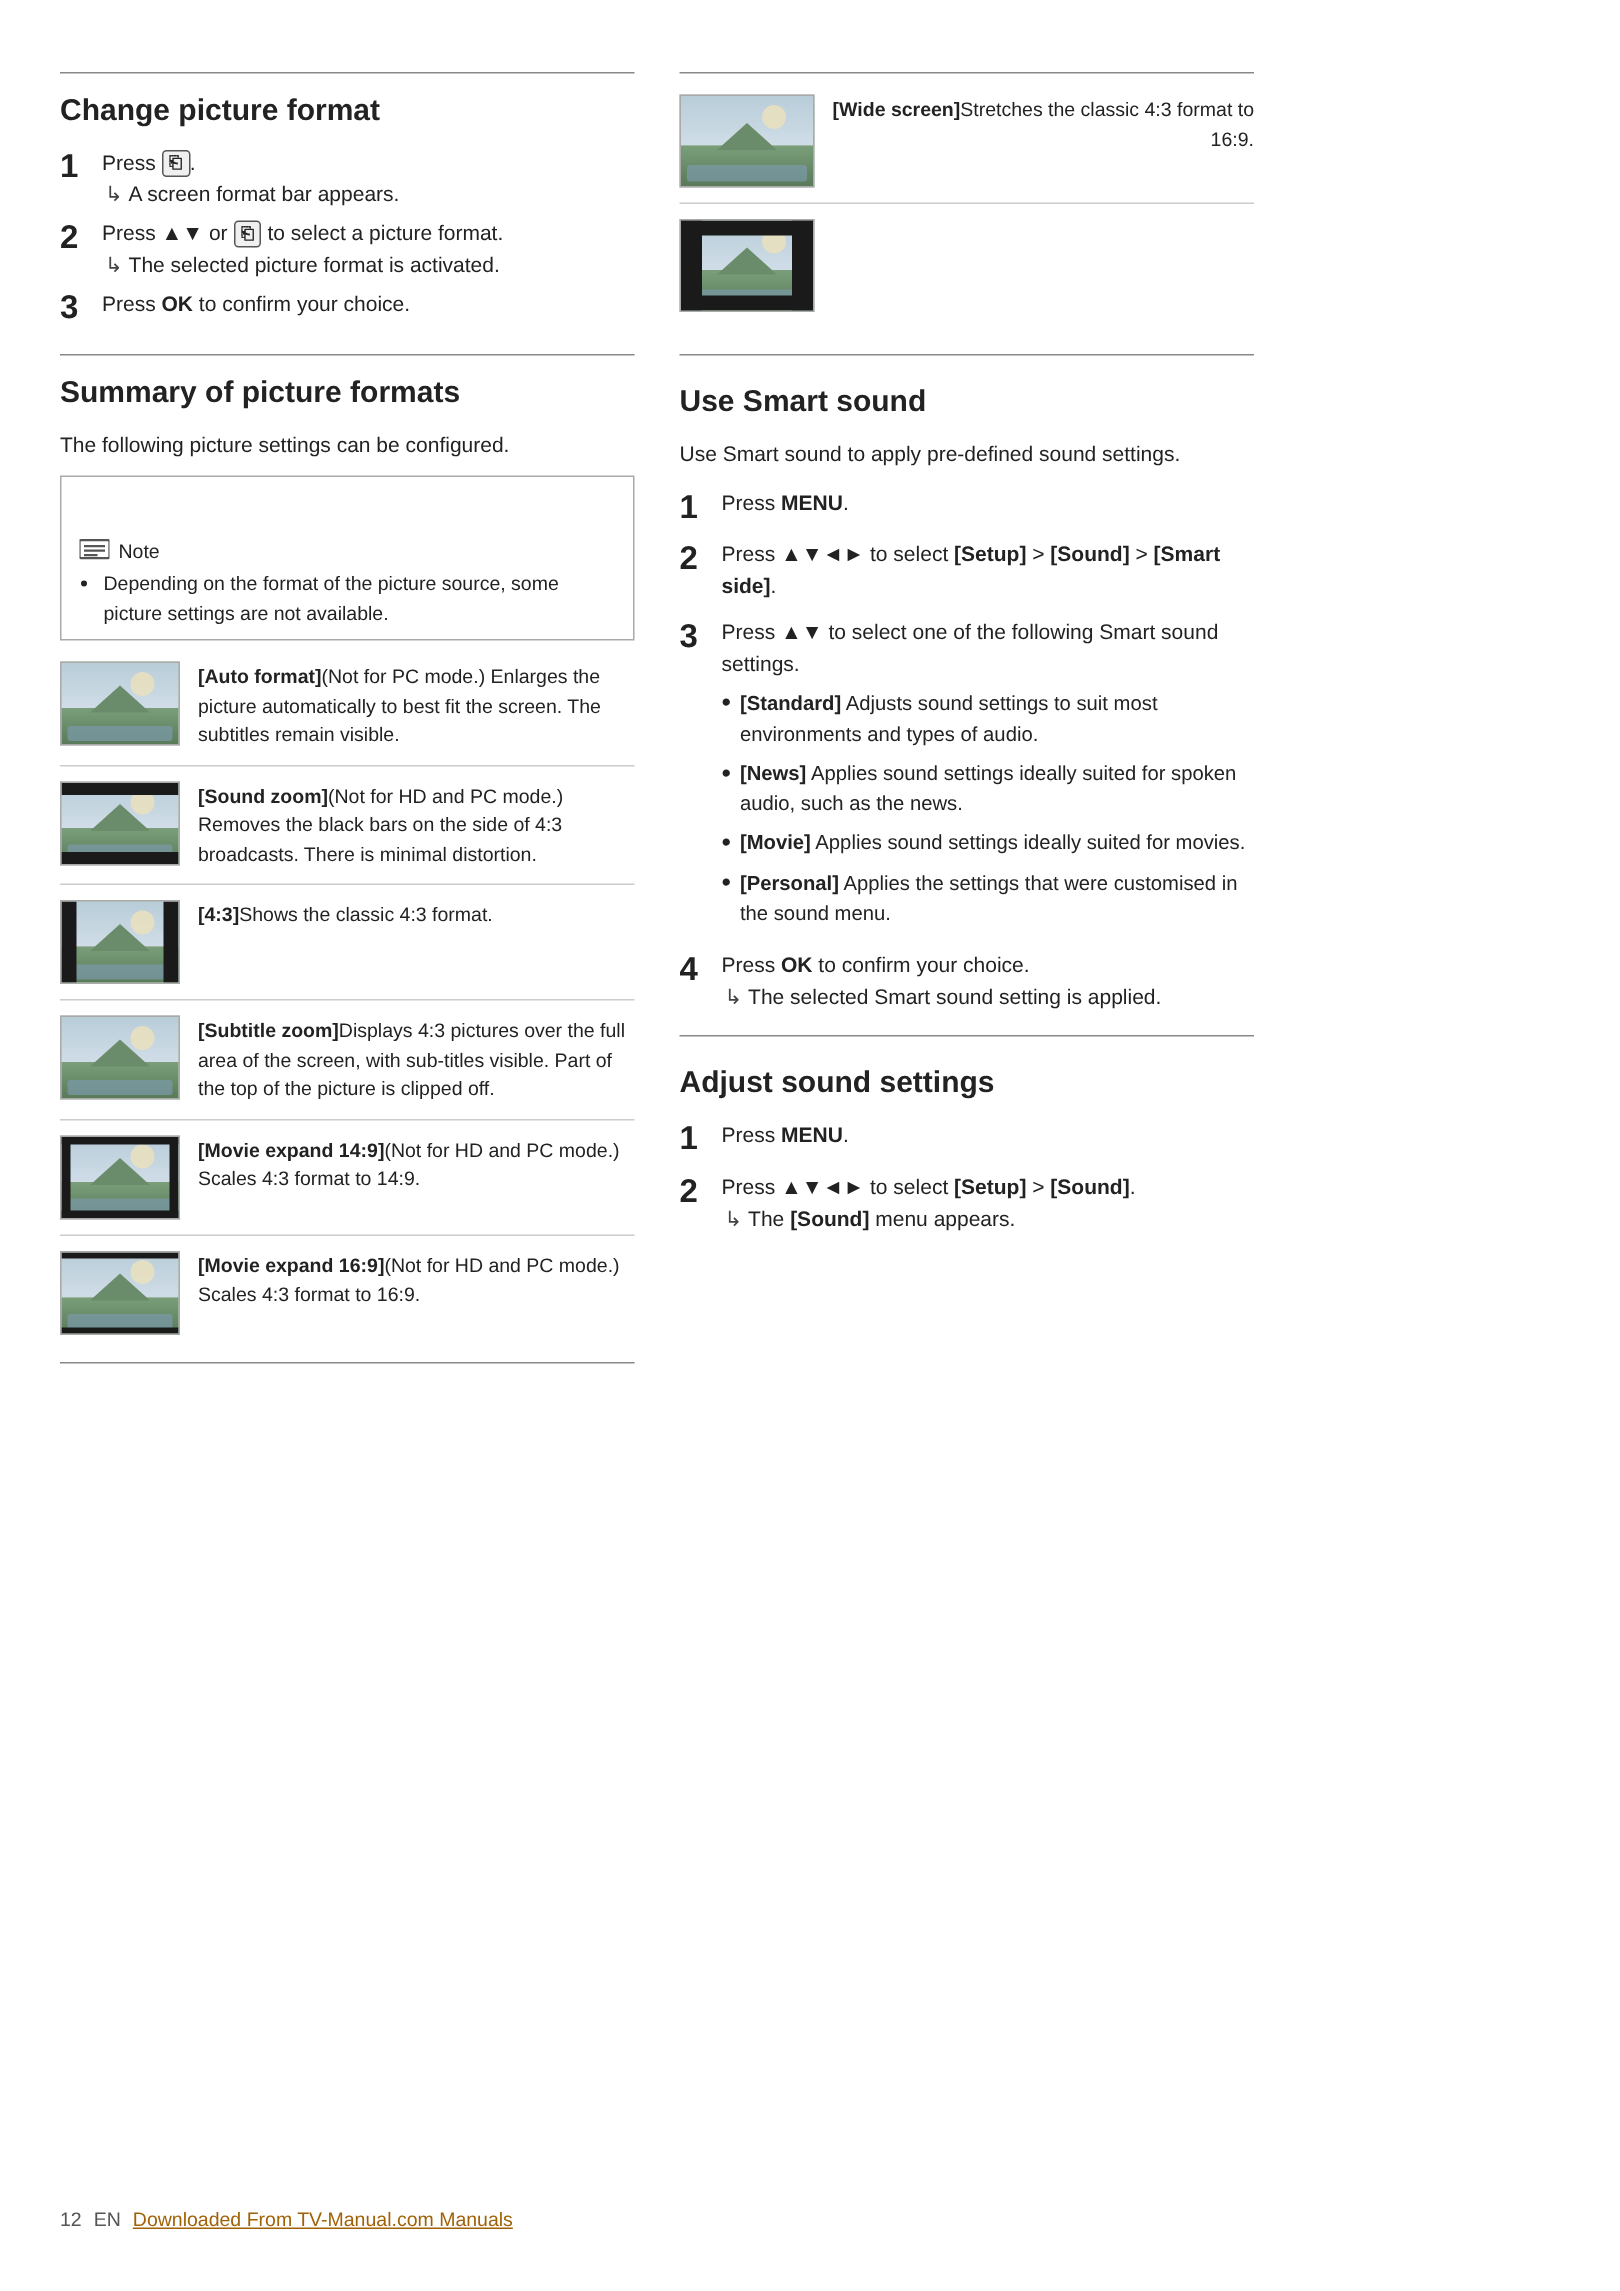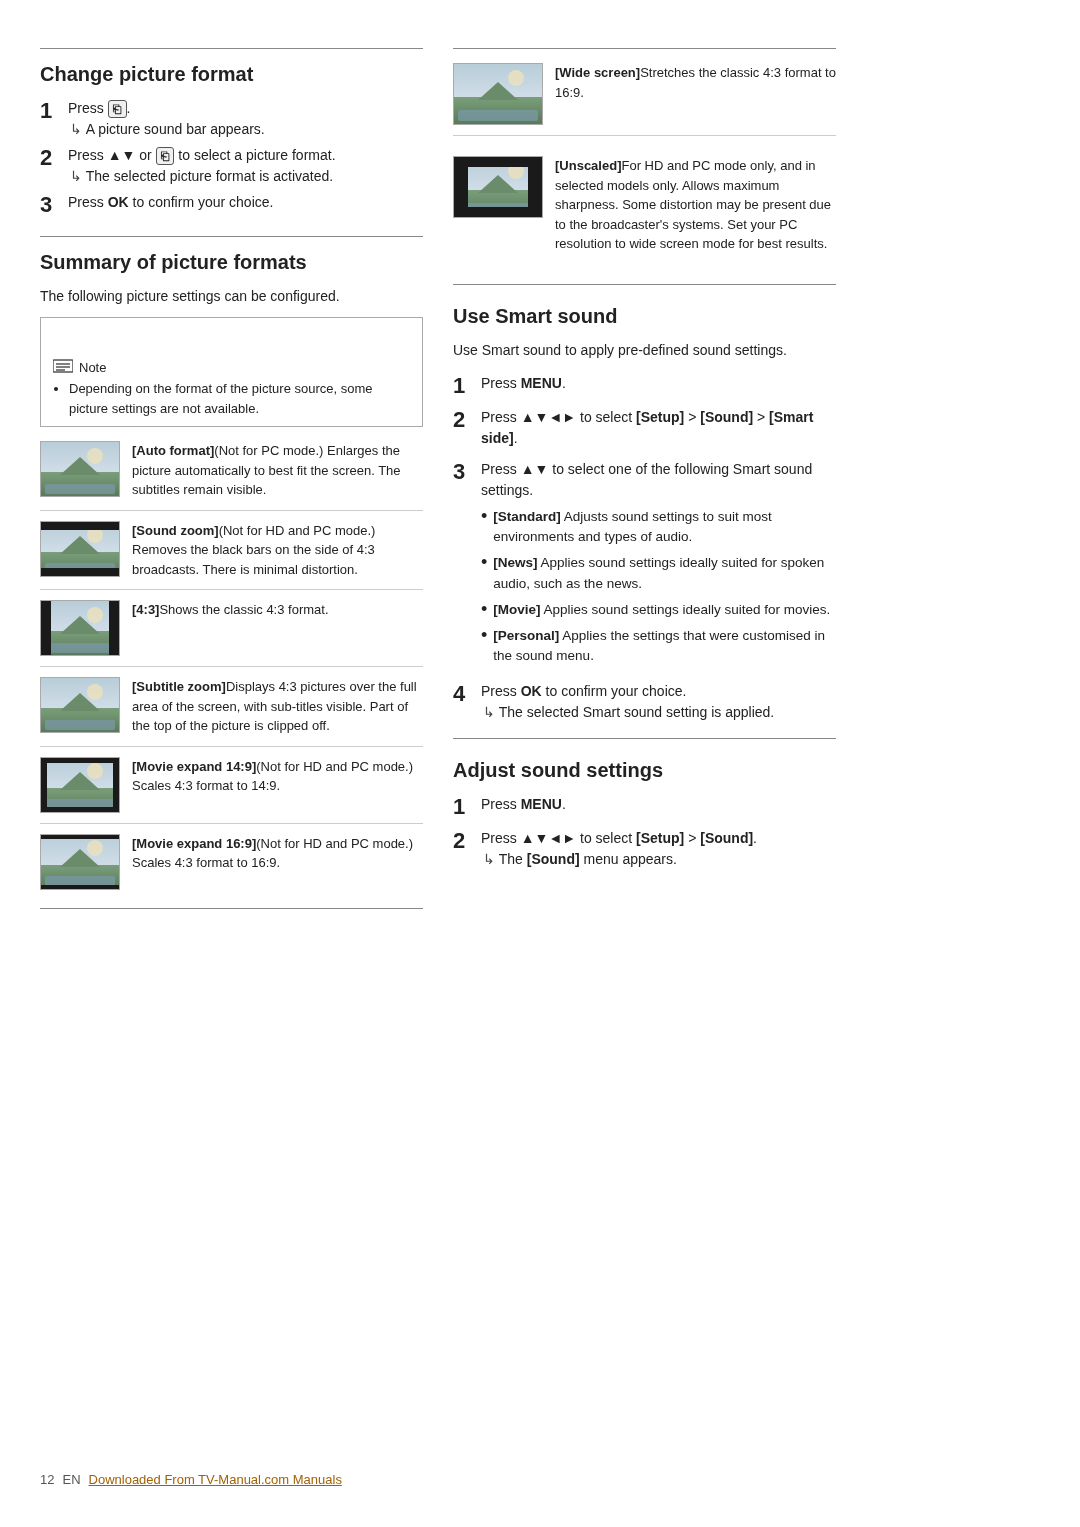--- a/index.html
+++ b/index.html
@@ -251,23 +251,24 @@
     .bullet-text {
       flex: 1;
       font-size: 13.5px;
       line-height: 1.5;
     }
 
     
     .right-format-item {
       display: flex;
       align-items: flex-start;
-      margin-bottom: 20px;
+      margin-bottom: 10px;
       border-bottom: 1px solid #ccc;
       padding-bottom: 10px;
+      text-align: right;
     }
 
     .right-format-item:last-child {
       border-bottom: none;
     }
 
     .right-format-thumb {
       width: 90px;
       height: 62px;
       margin-right: 12px;
@@ -336,21 +337,21 @@
         <div class="section-title">Change picture format</div>
 
         <div class="step-item">
           <div class="step-number">1</div>
           <div class="step-content">
             <p>
               <span>Press</span>
               <span class="btn-icon">⎗</span>.
             </p>
             <div class="arrow-result">
-              <span>A picture sound bar appears.</span>
+              <span>A screen format bar appears.</span>
             </div>
           </div>
         </div>
 
         <div class="step-item">
           <div class="step-number">2</div>
           <div class="step-content">
             <p>
               <span>Press <strong>▲▼</strong> or </span>
               <span class="btn-icon">⎗</span>
@@ -514,23 +515,20 @@
             <div class="thumb-sky"></div>
             <div class="thumb-ground"></div>
             <div class="thumb-mountain"></div>
             <div class="thumb-sun"></div>
             <div class="thumb-water"></div>
             <div class="thumb-black-left" style="width:14px;"></div>
             <div class="thumb-black-right" style="width:14px;"></div>
             <div class="thumb-black-top" style="height:10px;"></div>
             <div class="thumb-black-bottom" style="height:10px;"></div>
           </div>
-          <div class="format-desc">
-            <strong>[Unscaled]</strong><span>For HD and PC mode only, and in selected models only. Allows maximum sharpness. Some distortion may be present due to the broadcaster's systems. Set your PC resolution to wide screen mode for best results.</span>
-          </div>
         </div>
 
       </div>
 
       <hr class="section-divider">
 
       <div class="use-smart-sound-section">
         <div class="section-title">Use Smart sound</div>
         <p style="margin-bottom:12px; line-height:1.5;">Use Smart sound to apply pre-defined sound settings.</p>
 

